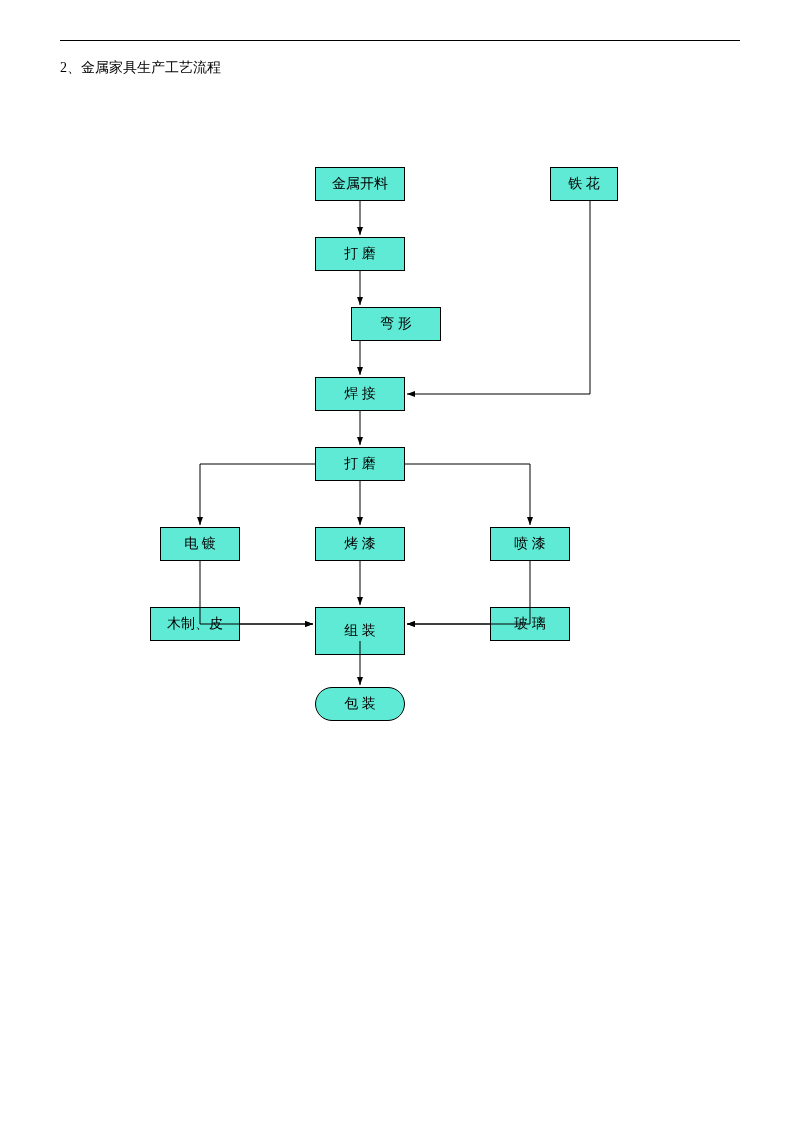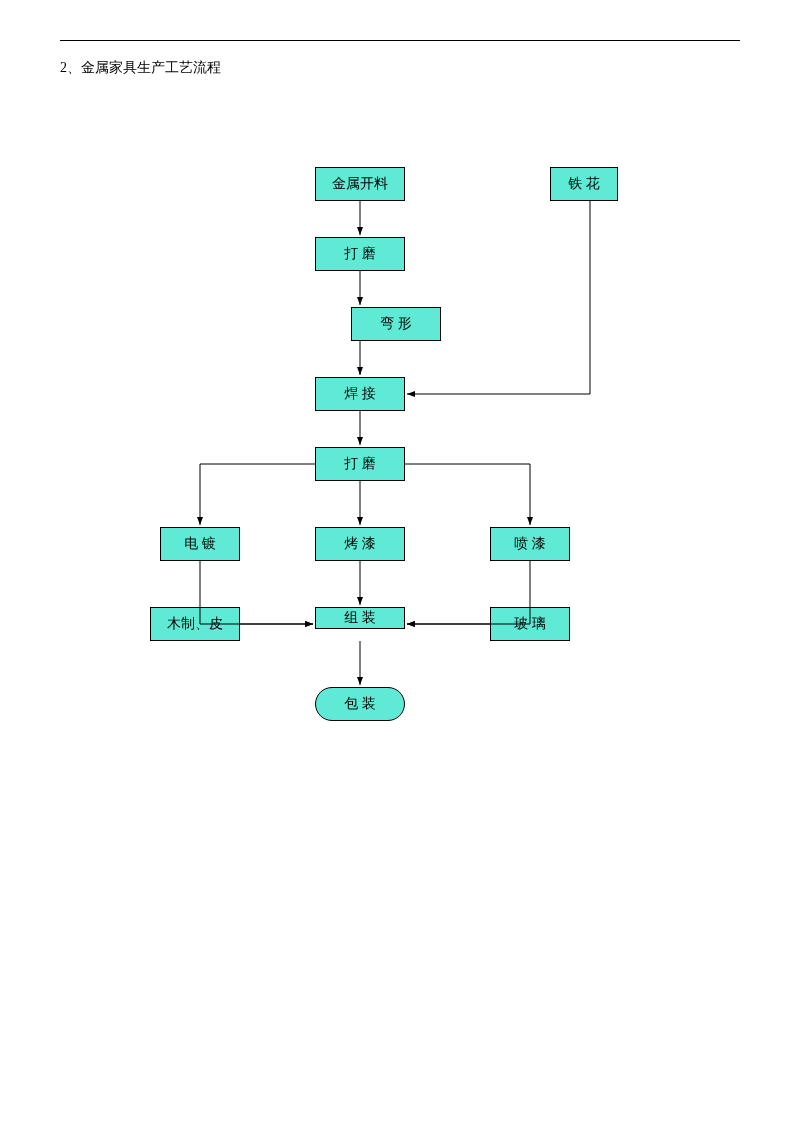--- a/index.html
+++ b/index.html
@@ -82,21 +82,21 @@
     </div>
     <div class="box" style="left:255px; top:420px; width:90px; height:34px;">
       <span>烤 漆</span>
     </div>
     <div class="box" style="left:430px; top:420px; width:80px; height:34px;">
       <span>喷 漆</span>
     </div>
     <div class="box" style="left:90px; top:500px; width:90px; height:34px;">
       <span>木制、皮</span>
     </div>
-    <div class="box" style="left:255px; top:500px; width:90px; height:22px;">
+    <div class="box" style="left:255px; top:500px; width:90px; height:48px;">
       <span>组 装</span>
     </div>
     <div class="box" style="left:430px; top:500px; width:80px; height:34px;">
       <span>玻 璃</span>
     </div>
     <div class="box" style="left:255px; top:580px; width:90px; height:34px;border-radius:17px;">
       <span>包 装</span>
     </div>
 
     <svg class="arrows-svg" xmlns="http://www.w3.org/2000/svg">

